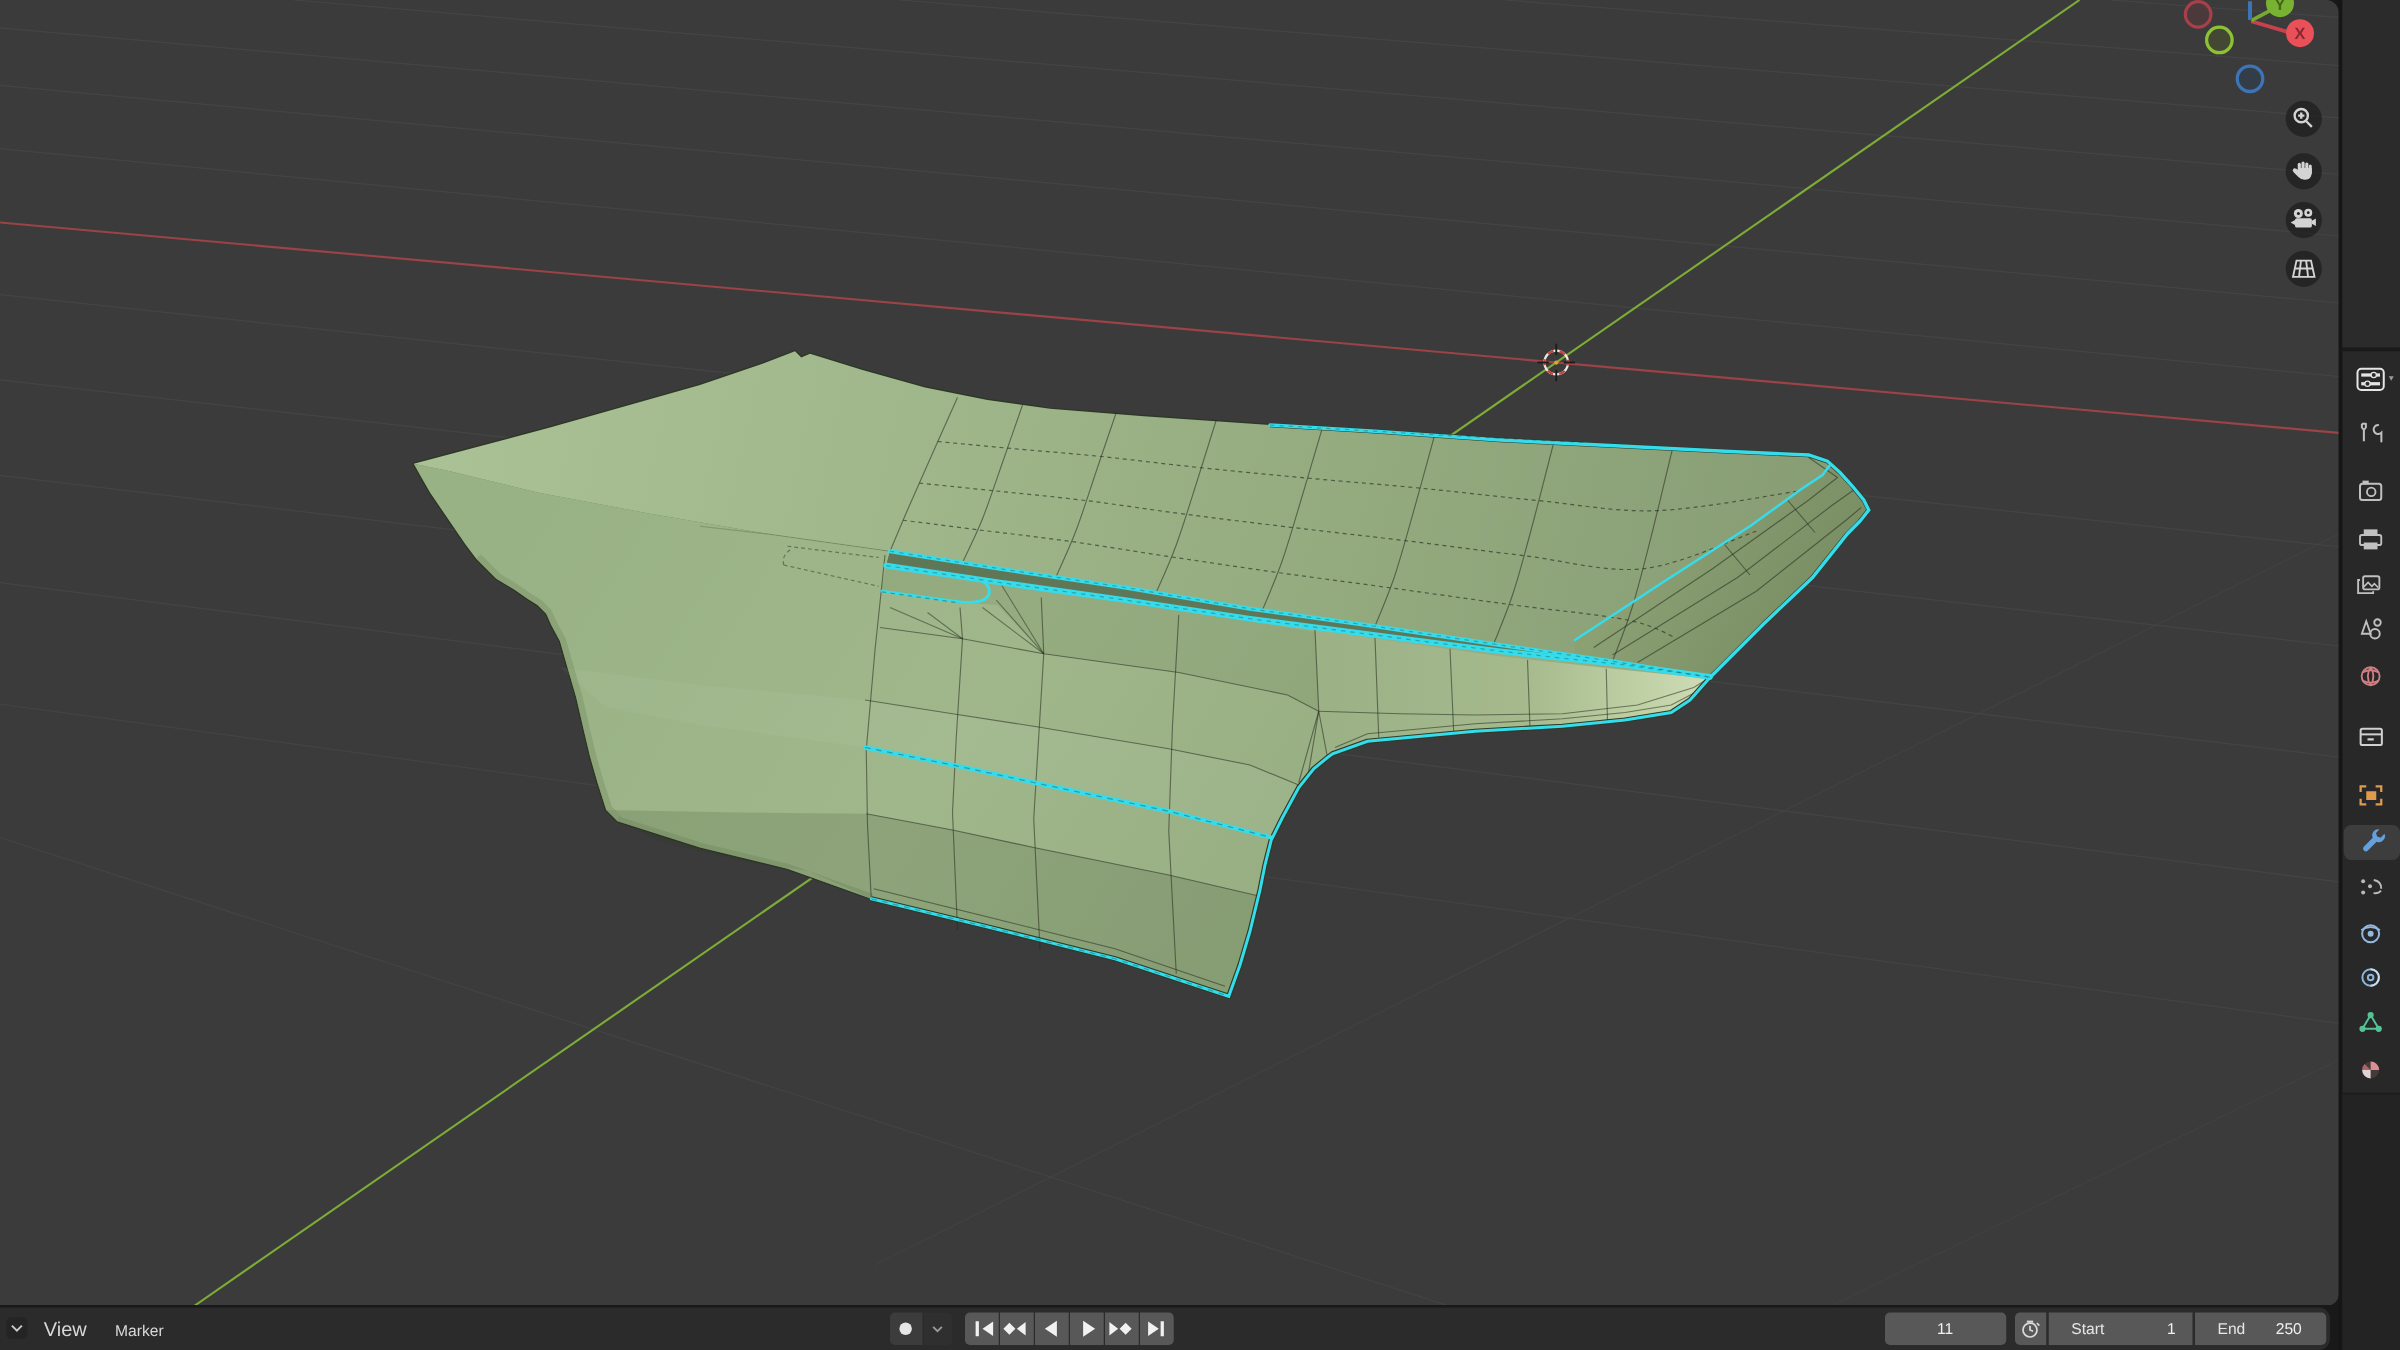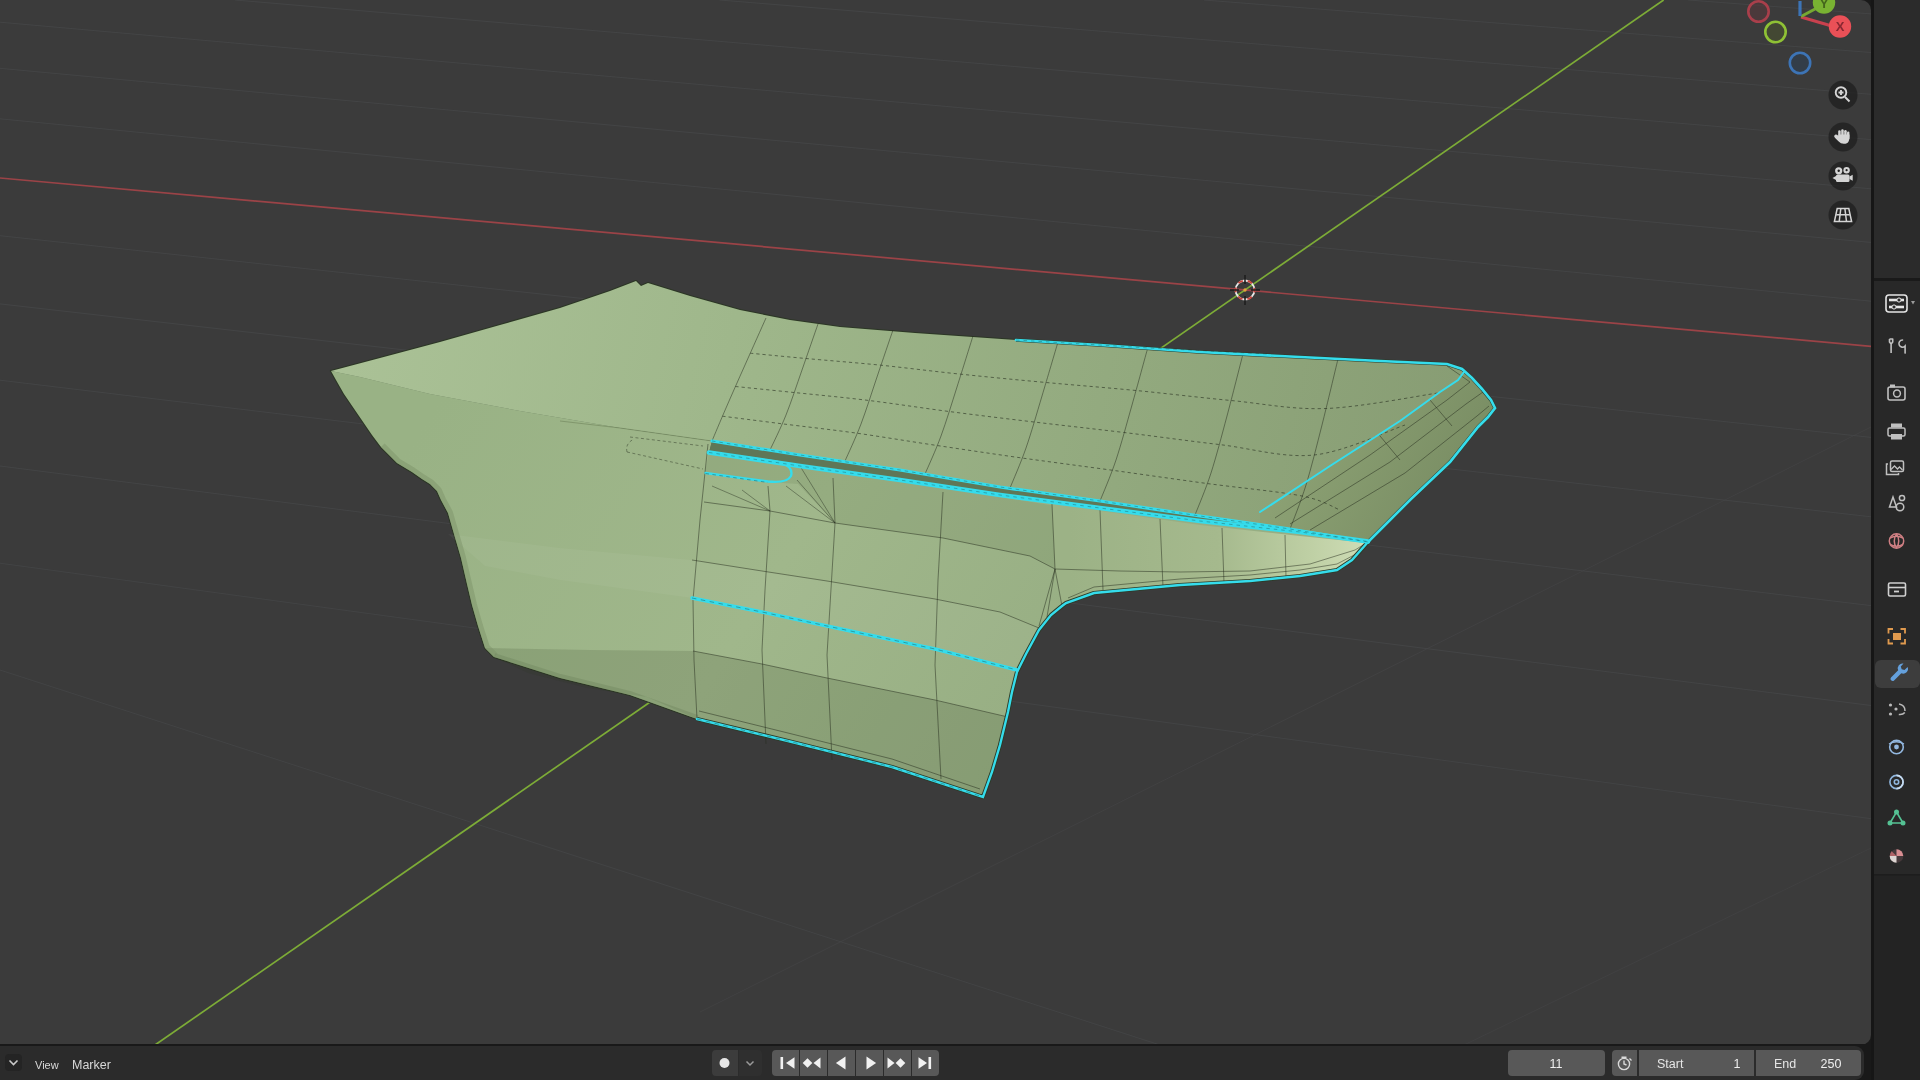--- a/index.html
+++ b/index.html
@@ -265,22 +265,22 @@
  <path d="M 1889.7 856 a 6.8 6.8 0 0 1 2 -4.8 l 4.8 4.8 Z" fill="#b06468"></path>
 </g>
 </svg>
 
 <div style="position:absolute;left:0;top:1044px;width:1871px;height:36px;background:#191919"></div>
 <div style="position:absolute;left:0;top:1046px;width:1864px;height:34px;background:#2b2b2b;border-radius:0 9px 9px 0"></div>
 <div style="position:absolute;left:5px;top:1054px;width:17px;height:17px;background:#242424;border-radius:4px"></div>
 <svg style="position:absolute;left:0;top:0" width="1920" height="1080">
  <path d="M 9.5 1060.5 l 4 4 l 4 -4" stroke="#c9c9c9" stroke-width="1.6" fill="none"></path>
 </svg>
-<div style="font-family:'Liberation Sans',sans-serif;font-size:11px;color:#d8d8d8;position:absolute;top:1058px;line-height:14px;left:35px">View</div>
-<div style="font-family:'Liberation Sans',sans-serif;font-size:12.5px;color:#d8d8d8;position:absolute;top:1058px;line-height:14px;left:72px">Marker</div>
+<div style="font-family:'Liberation Sans',sans-serif;font-size:16px;color:#d8d8d8;position:absolute;top:1058px;line-height:14px;left:35px">View</div>
+<div style="font-family:'Liberation Sans',sans-serif;font-size:12.5px;color:#d8d8d8;position:absolute;top:1058px;line-height:14px;left:92px">Marker</div>
 <div style="position:absolute;left:712px;top:1050px;width:26px;height:26px;background:#3c3c3c;border-radius:4px 0px 0px 4px"></div>
 <div style="position:absolute;left:739px;top:1050px;width:23px;height:26px;background:#2f2f2f;border-radius:0px 4px 4px 0px"></div>
 <div style="position:absolute;left:772px;top:1050px;width:27px;height:26px;background:#585858;border-radius:4px 0px 0px 4px"></div>
 <div style="position:absolute;left:800px;top:1050px;width:27px;height:26px;background:#585858;border-radius:0px 0px 0px 0px"></div>
 <div style="position:absolute;left:828px;top:1050px;width:27px;height:26px;background:#585858;border-radius:0px 0px 0px 0px"></div>
 <div style="position:absolute;left:856px;top:1050px;width:27px;height:26px;background:#585858;border-radius:0px 0px 0px 0px"></div>
 <div style="position:absolute;left:884px;top:1050px;width:27px;height:26px;background:#585858;border-radius:0px 0px 0px 0px"></div>
 <div style="position:absolute;left:912px;top:1050px;width:27px;height:26px;background:#585858;border-radius:0px 4px 4px 0px"></div>
 <div style="position:absolute;left:1508px;top:1050px;width:97px;height:26px;background:#585858;border-radius:4px 4px 4px 4px"></div>
 <div style="position:absolute;left:1612px;top:1050px;width:25px;height:26px;background:#585858;border-radius:4px 0px 0px 4px"></div>

